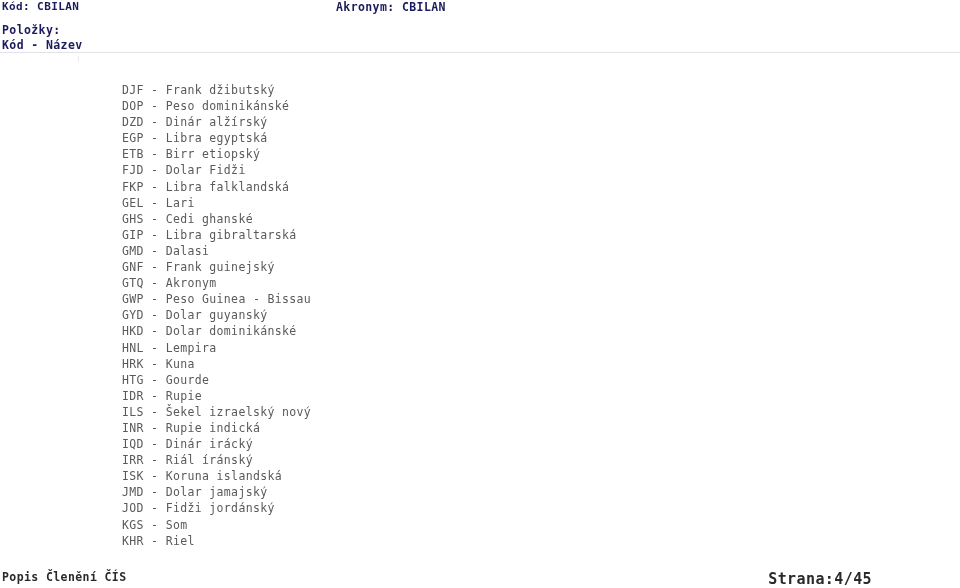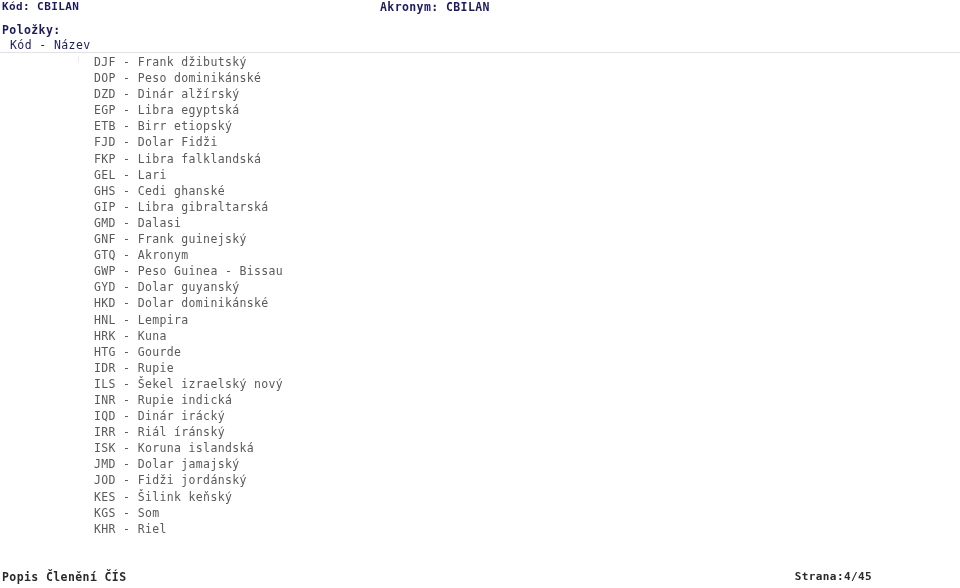--- a/index.html
+++ b/index.html
@@ -51,38 +51,37 @@
   }
   .hdr-acronym {
     position: absolute;
     left: 336px;
     top: 0px;
     font-size: 11.5px;
     font-weight: bold;
     color: #1c1c5c;
     letter-spacing: 0.4px;
     white-space: pre;
-    margin-left: 44px;
   }
   .hdr-items-label {
     position: absolute;
     left: 2px;
     top: 23px;
     font-size: 11.5px;
     font-weight: bold;
     color: #1c1c5c;
     letter-spacing: 0.4px;
     white-space: pre;
   }
   .hdr-cols {
     position: absolute;
-    left: 10px;
+    left: 2px;
     top: 38px;
     font-size: 11.5px;
-    font-weight: normal;
+    font-weight: bold;
     color: #1c1c5c;
     letter-spacing: 0.4px;
     white-space: pre;
   }
 
   .hdr-divider {
     position: absolute;
     left: 0;
     top: 52px;
     width: 960px;
@@ -103,22 +102,22 @@
     left: 78px;
     top: 2px;
     width: 1px;
     height: 6px;
     background: #eaeaee;
   }
   .list {
     position: absolute;
     left: 0;
     top: 0;
-    margin: 0;
-    padding: 0;
+    margin: 12px;
+    padding: 16px;
     list-style: none;
   }
   .row {
     height: 16.1px;
     line-height: 16.1px;
     padding-left: 94px;
     font-size: 11.5px;
     color: #5a5a5a;
     white-space: pre;
     letter-spacing: 0.35px;
@@ -139,21 +138,21 @@
     font-size: 11.5px;
     font-weight: bold;
     color: #2a2a2a;
     letter-spacing: 0.4px;
     white-space: pre;
   }
   .footer-right {
     position: absolute;
     right: 4px;
     top: 0;
-    font-size: 11px;
+    font-size: 15px;
     font-weight: bold;
     color: #2a2a2a;
     letter-spacing: 0.4px;
     white-space: pre;
   }
 </style>
 </head>
 <body>
 
 <div class="page">
@@ -192,21 +191,20 @@
         <li class="row">HRK - Kuna</li>
         <li class="row">HTG - Gourde</li>
         <li class="row">IDR - Rupie</li>
         <li class="row">ILS - Šekel izraelský nový</li>
         <li class="row">INR - Rupie indická</li>
         <li class="row">IQD - Dinár irácký</li>
         <li class="row">IRR - Riál íránský</li>
         <li class="row">ISK - Koruna islandská</li>
         <li class="row">JMD - Dolar jamajský</li>
         <li class="row">JOD - Fidži jordánský</li>
-        <li class="row">KES - Šilink keňský</li>
         <li class="row">KGS - Som</li>
         <li class="row">KHR - Riel</li>
       </ul>
   </div>
 
   <div class="footer">
     <div class="footer-left">Popis Členění ČÍS</div>
     <div class="footer-right">Strana:4/45</div>
   </div>
 

